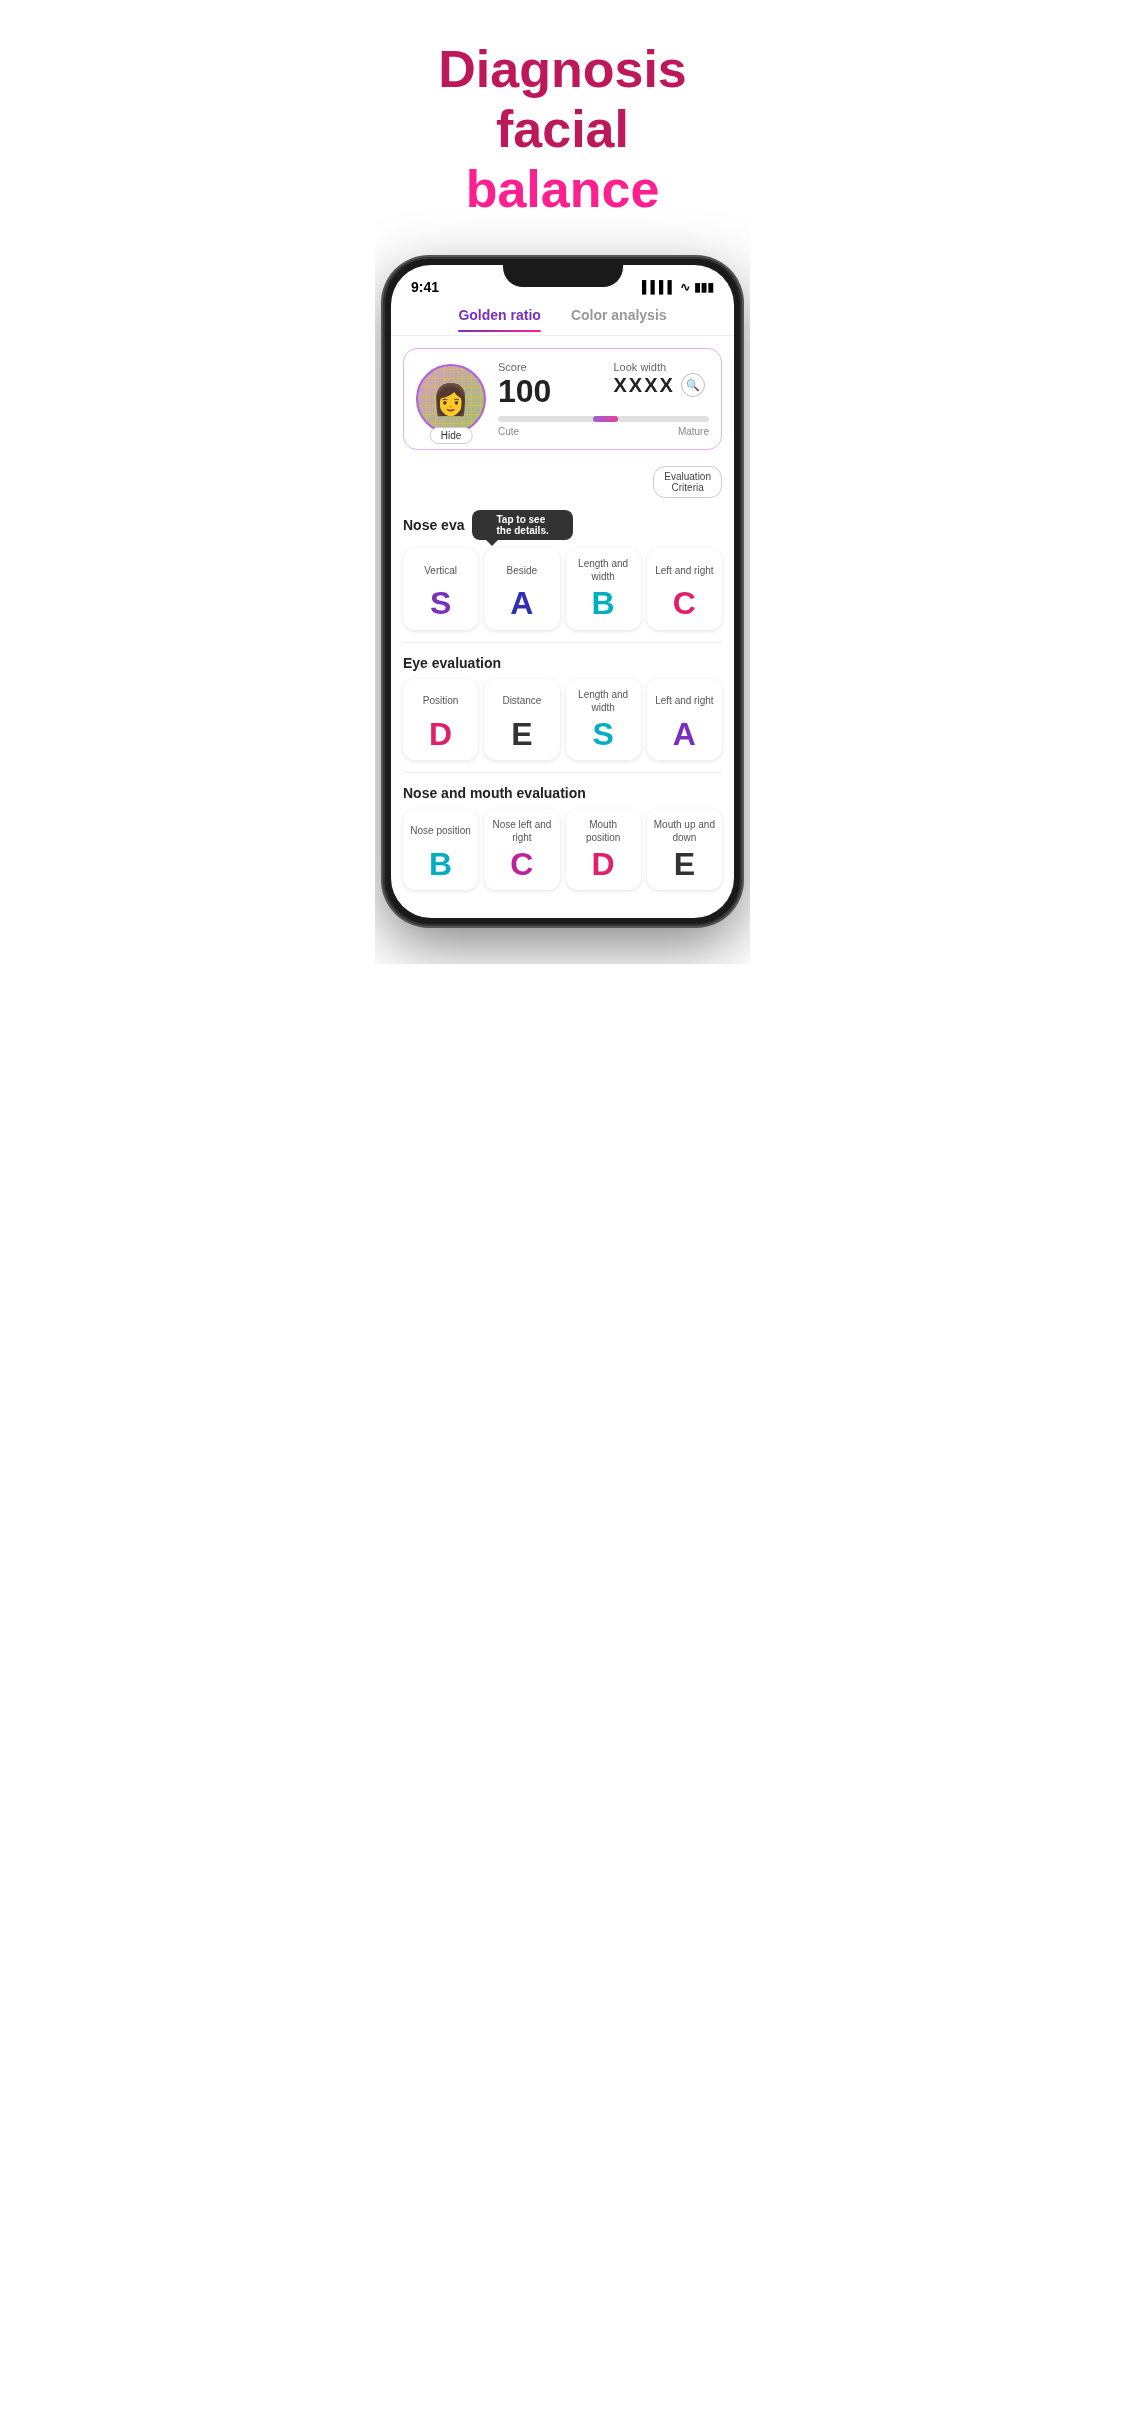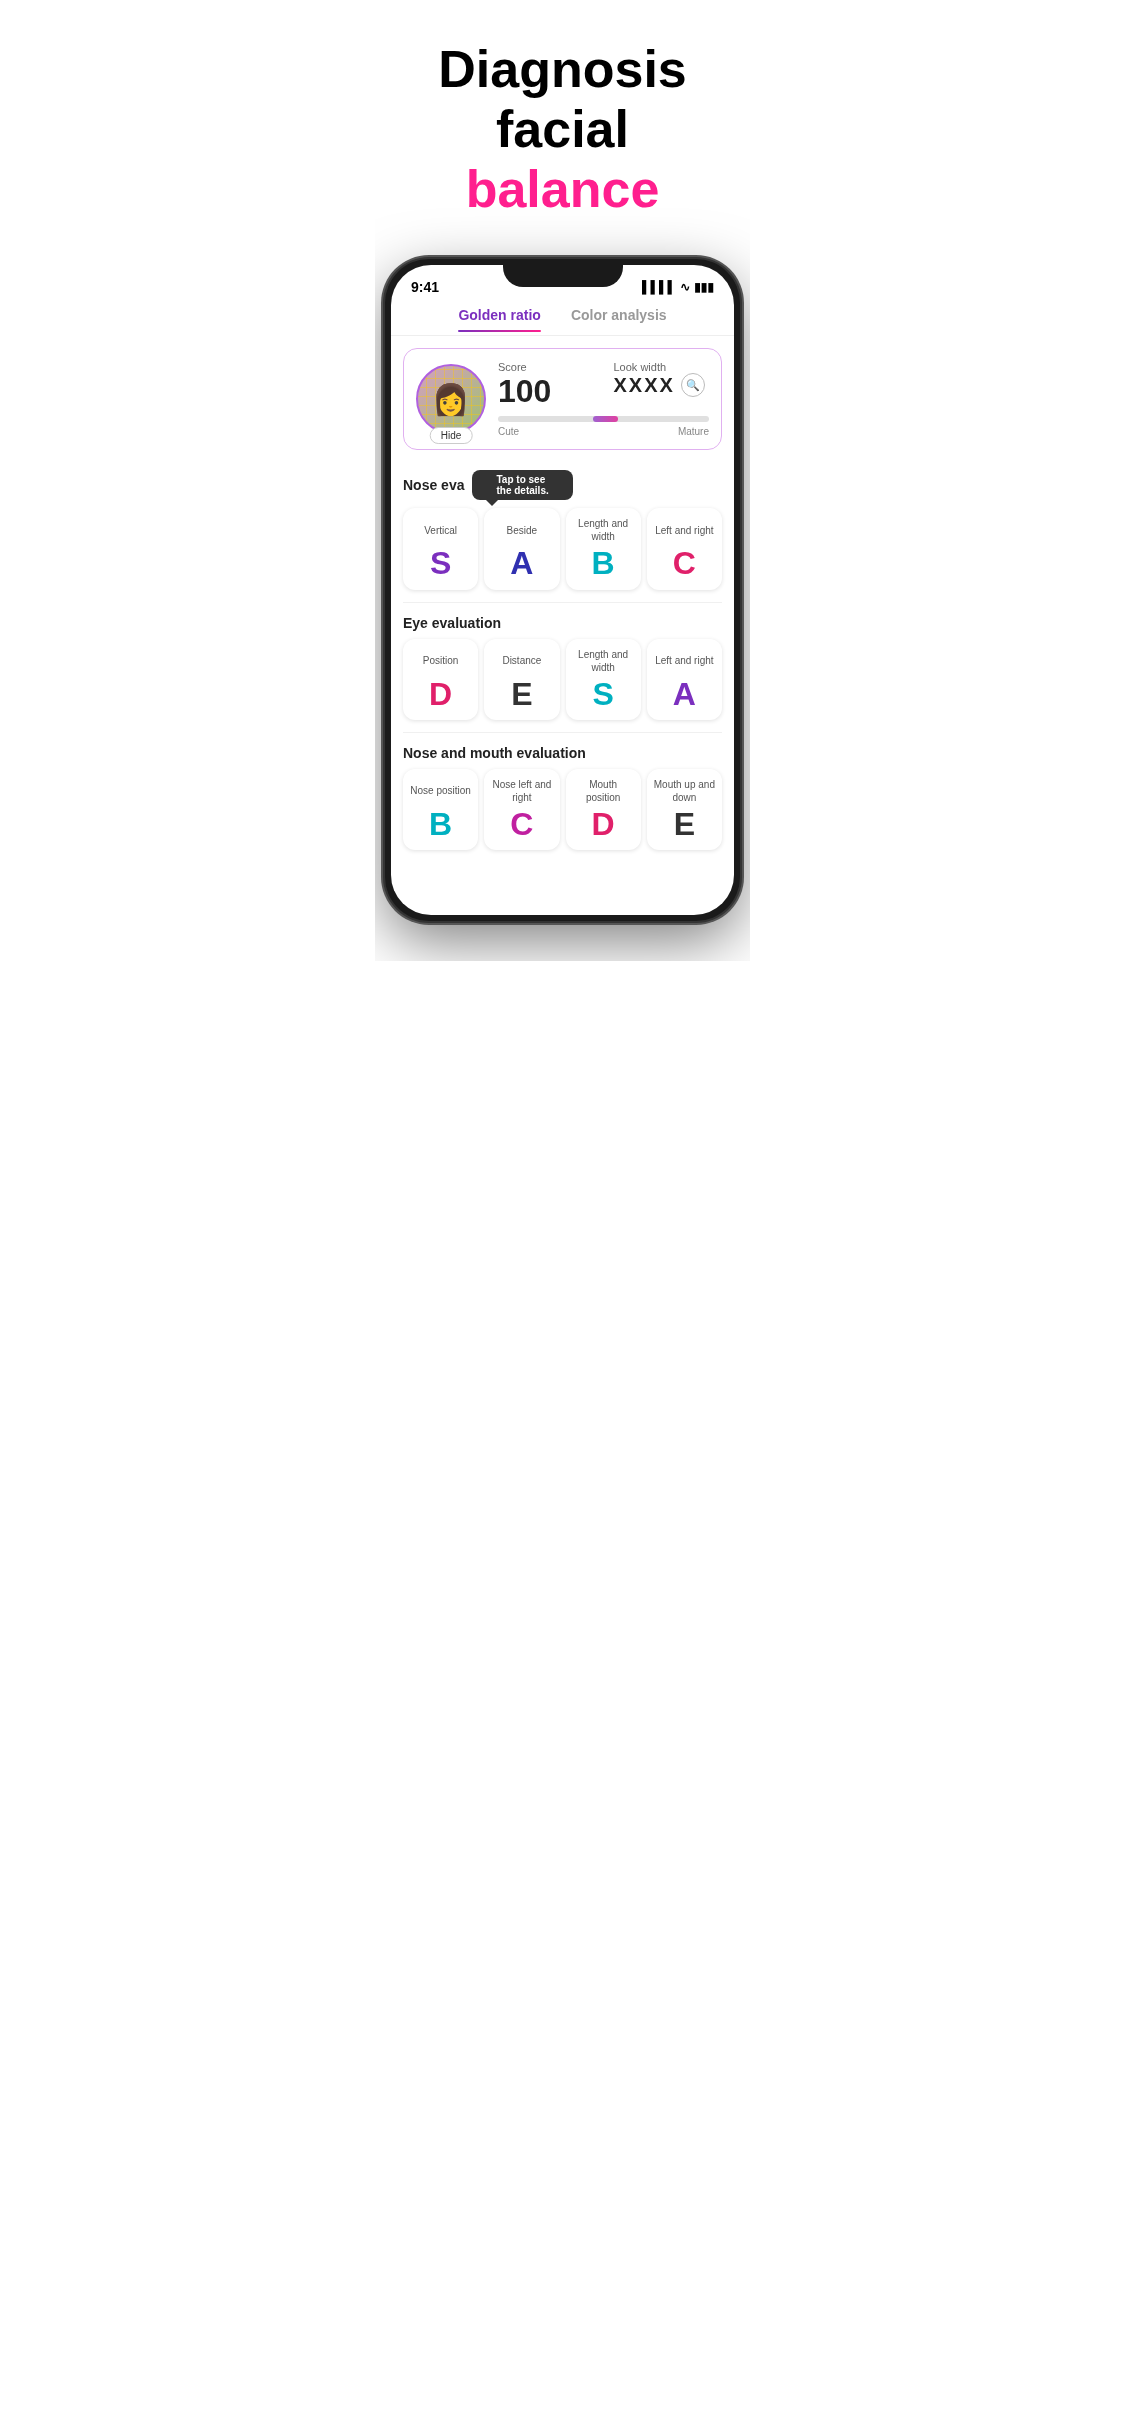--- a/index.html
+++ b/index.html
@@ -20,21 +20,21 @@
     }
 
     
     .hero-title {
       text-align: center;
       padding: 40px 20px 20px;
       font-size: 52px;
       font-weight: 900;
       line-height: 1.15;
     }
-    .hero-purple { color: #000000; }
+    .hero-purple { color: #be185d; }
     .hero-pink { color: #FF1F8E; }
 
     
     .phone-wrapper {
       display: flex;
       justify-content: center;
       padding: 20px 10px 40px;
     }
     .phone-shell {
       width: 392px;
@@ -357,20 +357,23 @@
                 <div class="slider-fill"></div>
               </div>
               <div class="slider-labels">
                 <span>Cute</span>
                 <span>Mature</span>
               </div>
             </div>
           </div>
         </div>
 
+        <div class="eval-criteria-row">
+          <div class="eval-criteria-btn">Evaluation<br>Criteria</div>
+        </div>
 
         <div class="section">
           <div class="section-title">
             <span>Nose eva</span>
             <div class="tooltip-bubble">
               Tap to see<br>the details.
             </div>
           </div>
           <div class="grade-grid">
             <div class="grade-card">

